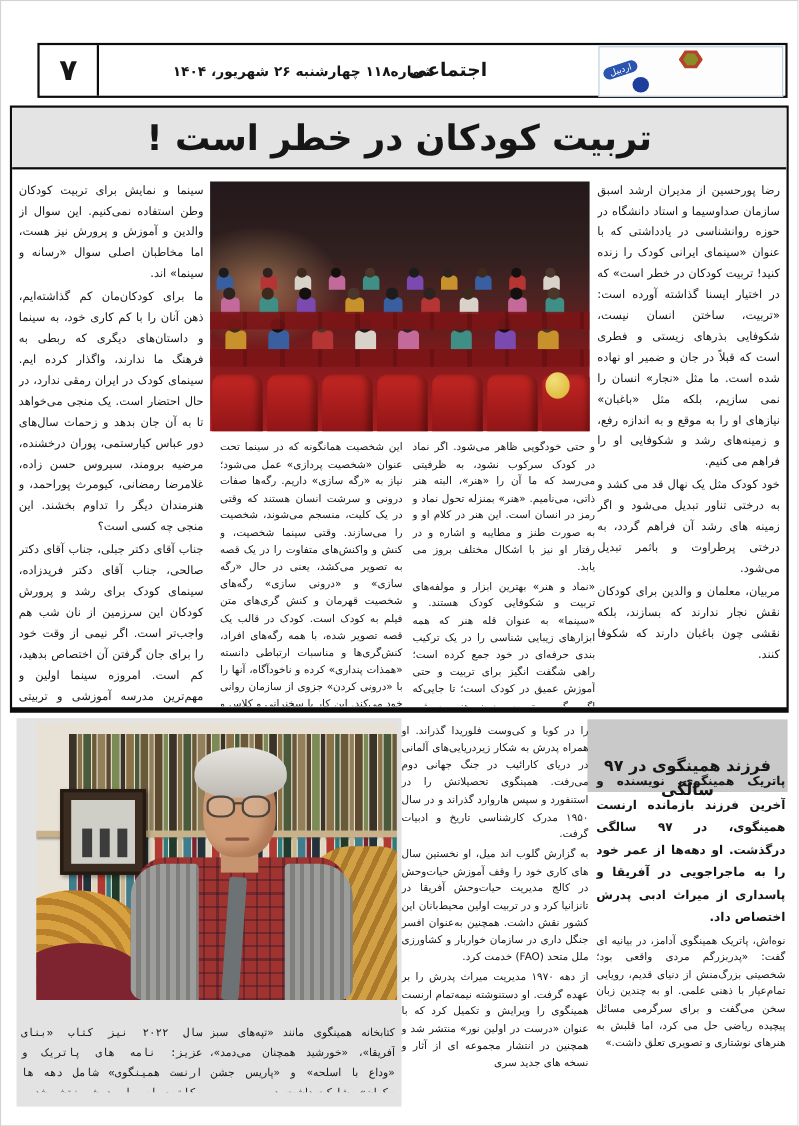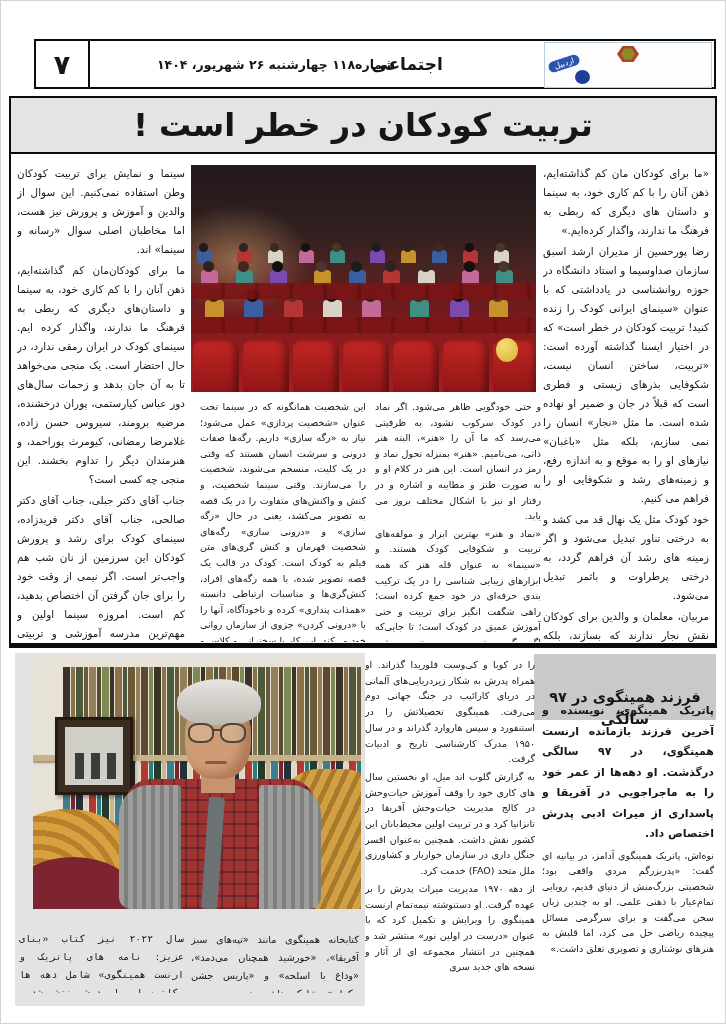--- a/index.html
+++ b/index.html
@@ -172,21 +172,20 @@
           <div class="p1-seat" style="left: 102px; bottom: -4px; width: 46px; height: 56px; background: linear-gradient(rgb(194, 38, 35), rgb(142, 20, 22)); box-shadow: rgba(0, 0, 0, 0.35) -5px 0px 6px inset;"></div>
           <div class="p1-seat" style="left: 152px; bottom: -4px; width: 46px; height: 56px; background: linear-gradient(rgb(194, 38, 35), rgb(142, 20, 22)); box-shadow: rgba(0, 0, 0, 0.35) -5px 0px 6px inset;"></div>
           <div class="p1-seat" style="left: 202px; bottom: -4px; width: 46px; height: 56px; background: linear-gradient(rgb(194, 38, 35), rgb(142, 20, 22)); box-shadow: rgba(0, 0, 0, 0.35) -5px 0px 6px inset;"></div>
           <div class="p1-seat" style="left: 252px; bottom: -4px; width: 46px; height: 56px; background: linear-gradient(rgb(194, 38, 35), rgb(142, 20, 22)); box-shadow: rgba(0, 0, 0, 0.35) -5px 0px 6px inset;"></div>
           <div class="p1-seat" style="left: 302px; bottom: -4px; width: 46px; height: 56px; background: linear-gradient(rgb(194, 38, 35), rgb(142, 20, 22)); box-shadow: rgba(0, 0, 0, 0.35) -5px 0px 6px inset;"></div>
         </div>
       <div class="p1-balloon"></div>
     </div>
 
     <div class="col a1-c1">
-        <p>«ما برای کودکان مان کم گذاشته‌ایم، ذهن آنان را با کم کاری خود، به سینما و داستان های دیگری که ربطی به فرهنگ ما ندارند، واگذار کرده‌ایم.»</p>
         <p>رضا پورحسین از مدیران ارشد اسبق سازمان صداوسیما و استاد دانشگاه در حوزه روانشناسی در یادداشتی که با عنوان «سینمای ایرانی کودک را زنده کنید! تربیت کودکان در خطر است» که در اختیار ایسنا گذاشته آورده است: «تربیت، ساختن انسان نیست، شکوفایی بذرهای زیستی و فطری است که قبلاً در جان و ضمیر او نهاده شده است. ما مثل «نجار» انسان را نمی سازیم، بلکه مثل «باغبان» نیازهای او را به موقع و به اندازه رفع، و زمینه‌های رشد و شکوفایی او را فراهم می کنیم.</p>
         <p>خود کودک مثل یک نهال قد می کشد و به درختی تناور تبدیل می‌شود و اگر زمینه های رشد آن فراهم گردد، به درختی پرطراوت و باثمر تبدیل می‌شود.</p>
         <p>مربیان، معلمان و والدین برای کودکان نقش نجار ندارند که بسازند، بلکه نقشی چون باغبان دارند که شکوفا کنند.</p>
       </div>
     <div class="col a1-c2">
         <p>و حتی خودگویی ظاهر می‌شود. اگر نماد در کودک سرکوب نشود، به ظرفیتی می‌رسد که ما آن را «هنر»، البته هنر ذاتی، می‌نامیم. «هنر» بمنزله تحول نماد و رمز در انسان است. این هنر در کلام او و به صورت طنز و مطایبه و اشاره و در رفتار او نیز با اشکال مختلف بروز می یابد.</p>
         <p>«نماد و هنر» بهترین ابزار و مولفه‌های تربیت و شکوفایی کودک هستند. و «سینما» به عنوان قله هنر که همه ابزارهای زیبایی شناسی را در یک ترکیب بندی حرفه‌ای در خود جمع کرده است؛ راهی شگفت انگیز برای تربیت و حتی آموزش عمیق در کودک است؛ تا جایی‌که اگر بگوییم تربیت بدون هنر به ثمر نمی‌نشیند، گزافه نگفته‌ایم. اما چگونه؟</p>
       </div>
     <div class="col a1-c3">
         <p>این شخصیت همانگونه که در سینما تحت عنوان «شخصیت پردازی» عمل می‌شود؛ نیاز به «رگه سازی» داریم. رگه‌ها صفات درونی و سرشت انسان هستند که وقتی در یک کلیت، منسجم می‌شوند، شخصیت را می‌سازند. وقتی سینما شخصیت، و کنش و واکنش‌های متفاوت را در یک قصه به تصویر می‌کشد، یعنی در حال «رگه سازی» و «درونی سازی» رگه‌های شخصیت قهرمان و کنش گری‌های متن فیلم به کودک است. کودک در قالب یک قصه تصویر شده، با همه رگه‌های افراد، کنش‌گری‌ها و مناسبات ارتباطی دانسته «همذات پنداری» کرده و ناخودآگاه، آنها را با «درونی کردن» جزوی از سازمان روانی خود می‌کند. این کار با سخنرانی و کلاس و اینجور روش‌ها کارساز نیست، لاقل تاثیر آنها نسبت با سینما، به اندازه دره عمیقی فاصله دارد. اگر چنین است، چرا چرا از هنر بویژه هنر</p>

